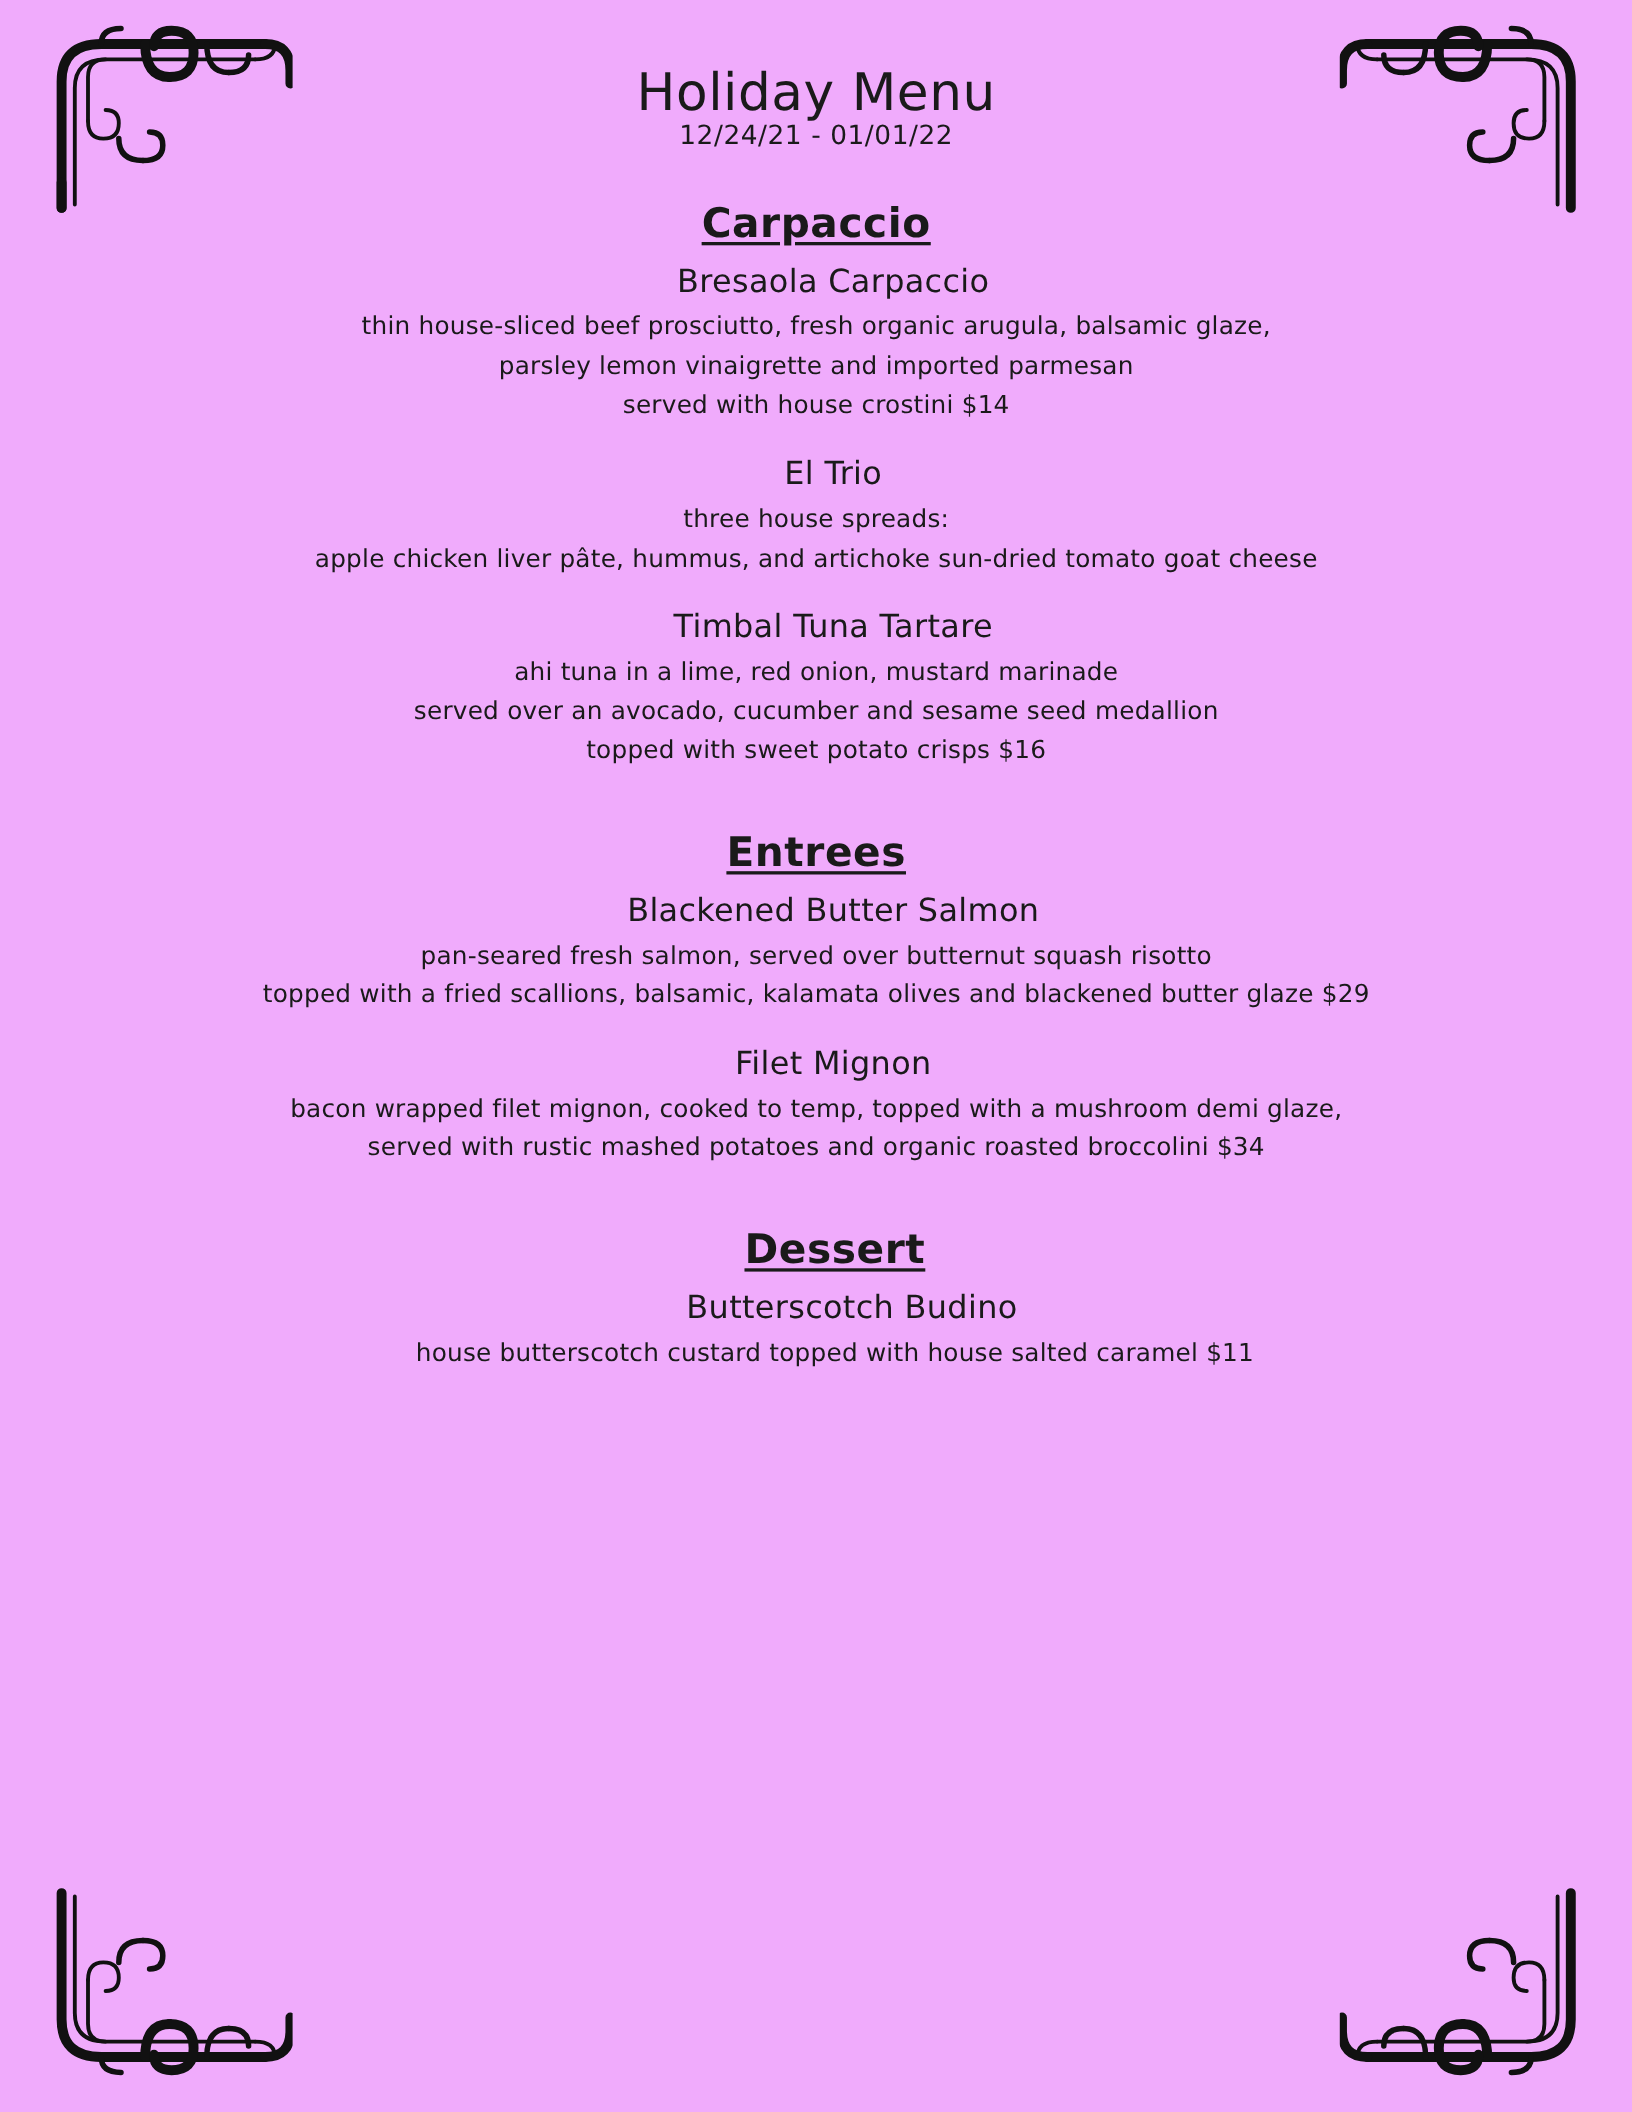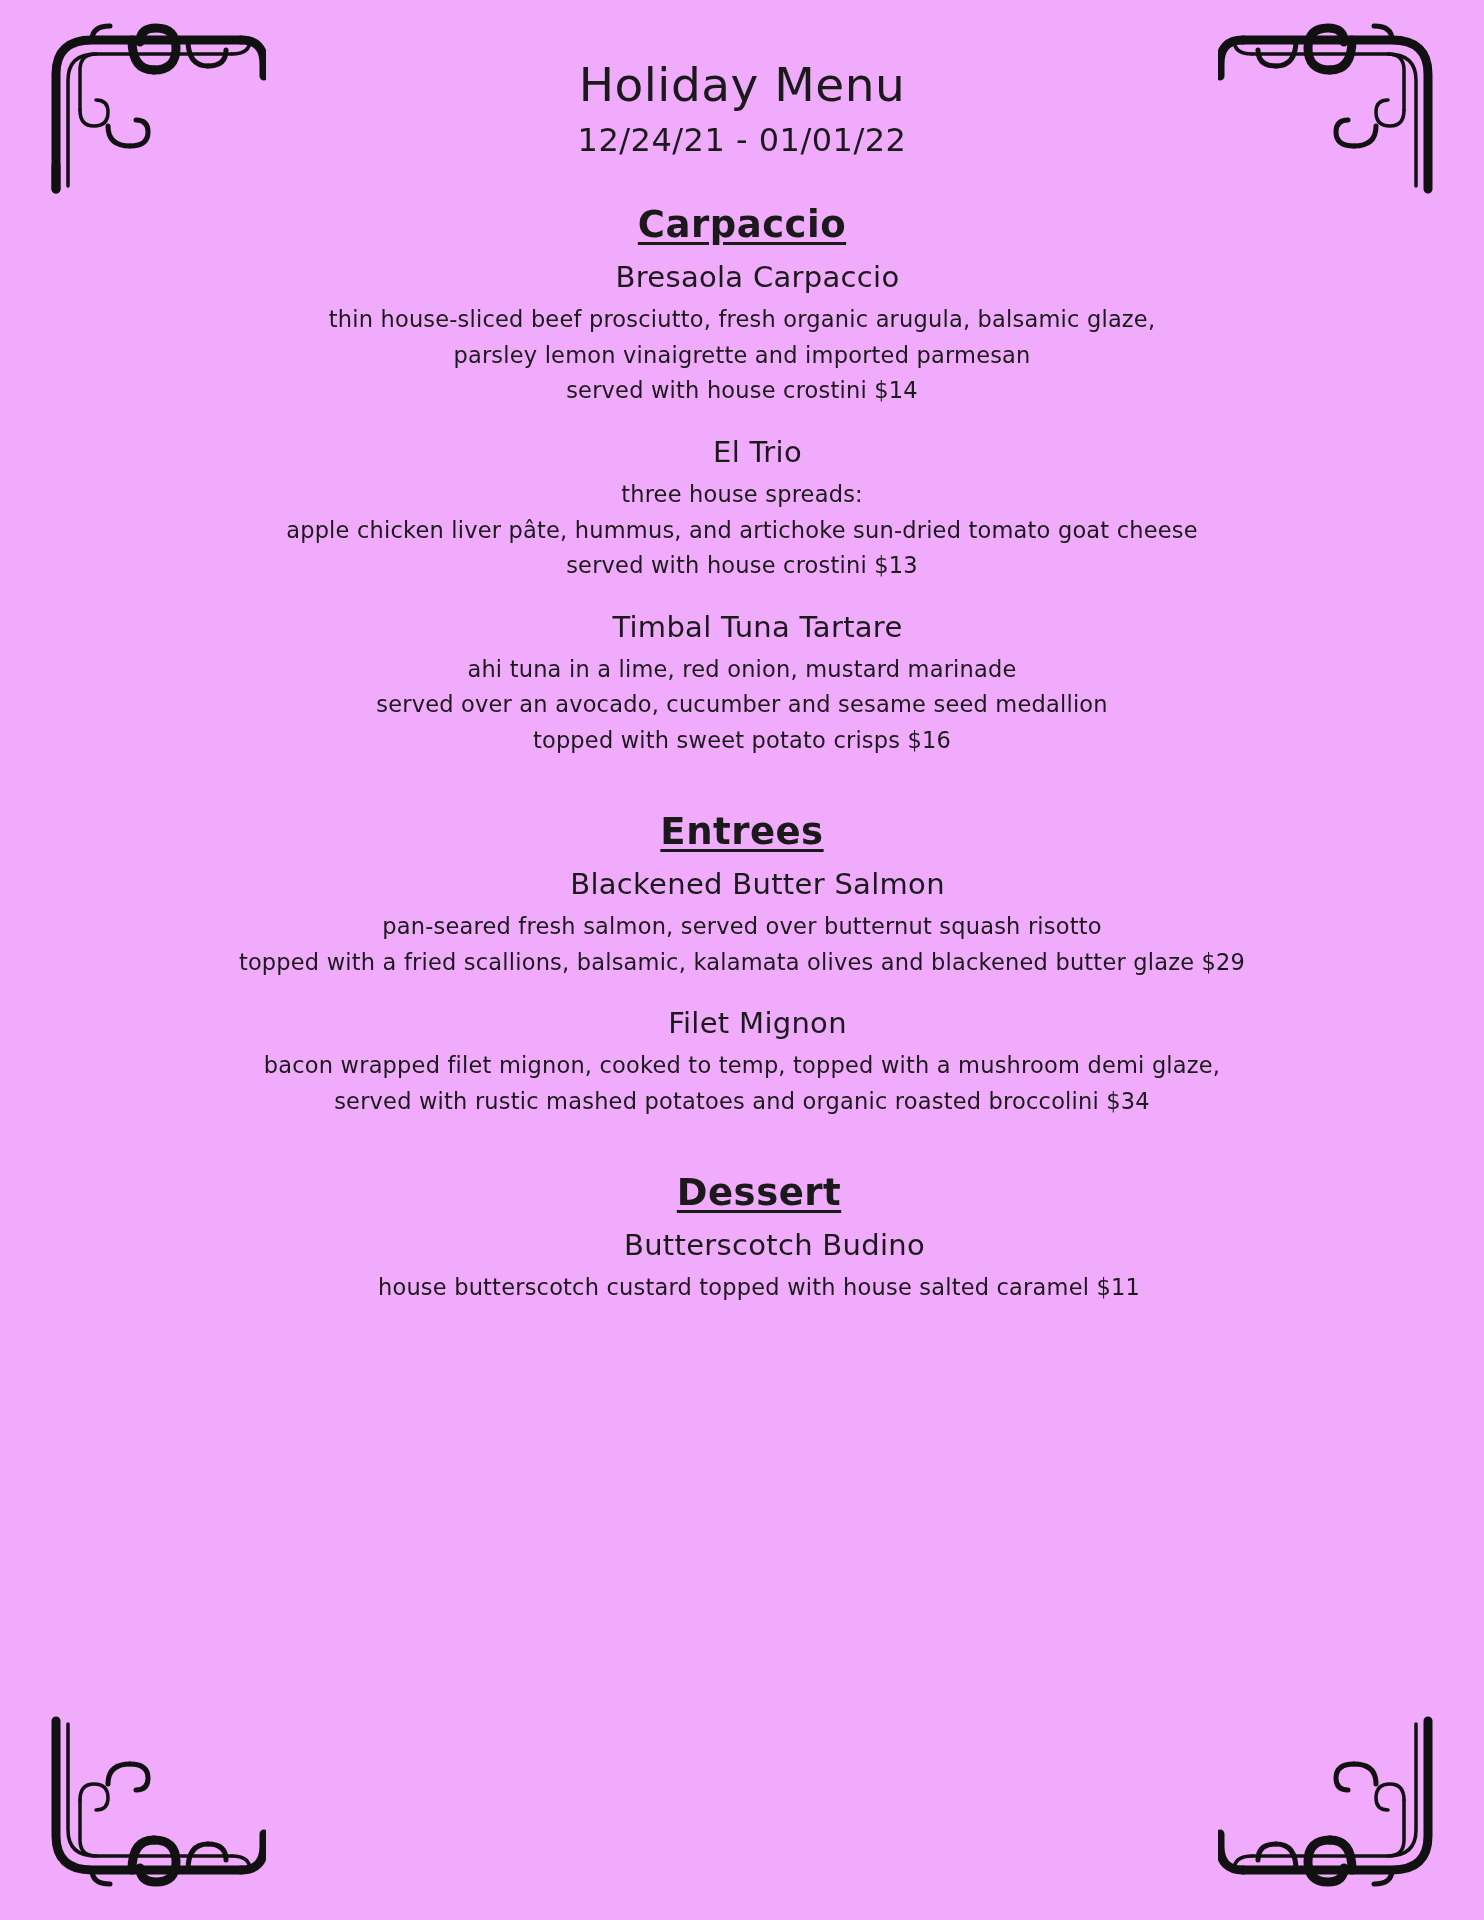--- a/index.html
+++ b/index.html
@@ -43,22 +43,21 @@
     text-align: center;
   }
   .doc-title {
     font-size: 47px;
     line-height: 1.05;
     letter-spacing: 0.5px;
     font-weight: 400;
     margin: 0;
   }
   .doc-dates {
-    font-size: 32px;
-    margin-top: 12px;
+    font-size: 24px;
     letter-spacing: 0.5px;
   }
 
   .section {
     margin-top: 40px;
   }
   .section-title {
     font-size: 37px;
     text-decoration: underline;
     text-underline-offset: 5px;
@@ -186,21 +185,20 @@
         <div class="item-name">Bresaola Carpaccio</div>
         <div class="item-line">thin house-sliced beef prosciutto, fresh organic arugula, balsamic glaze,</div>
         <div class="item-line">parsley lemon vinaigrette and imported parmesan</div>
         <div class="item-line">served with house crostini  $14</div>
       </div>
 
       <div class="item">
         <div class="item-name">El Trio</div>
         <div class="item-line">three house spreads:</div>
         <div class="item-line">apple chicken liver pâte, hummus, and artichoke sun-dried tomato goat cheese</div>
-        <div class="item-line">served with house crostini  $13</div>
       </div>
 
       <div class="item">
         <div class="item-name">Timbal Tuna Tartare</div>
         <div class="item-line">ahi tuna in a lime, red onion, mustard marinade</div>
         <div class="item-line">served over an avocado, cucumber and sesame seed medallion</div>
         <div class="item-line">topped with sweet potato crisps   $16</div>
       </div>
     </div>
 

